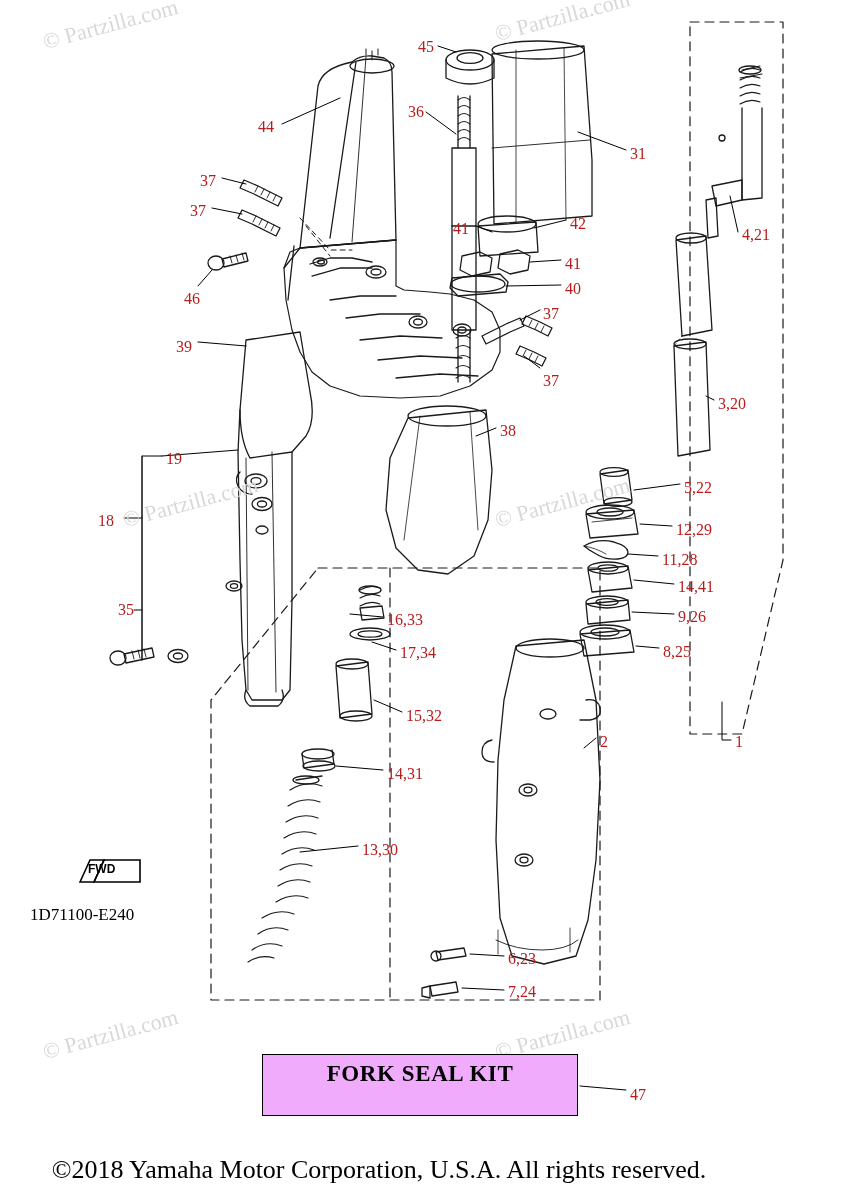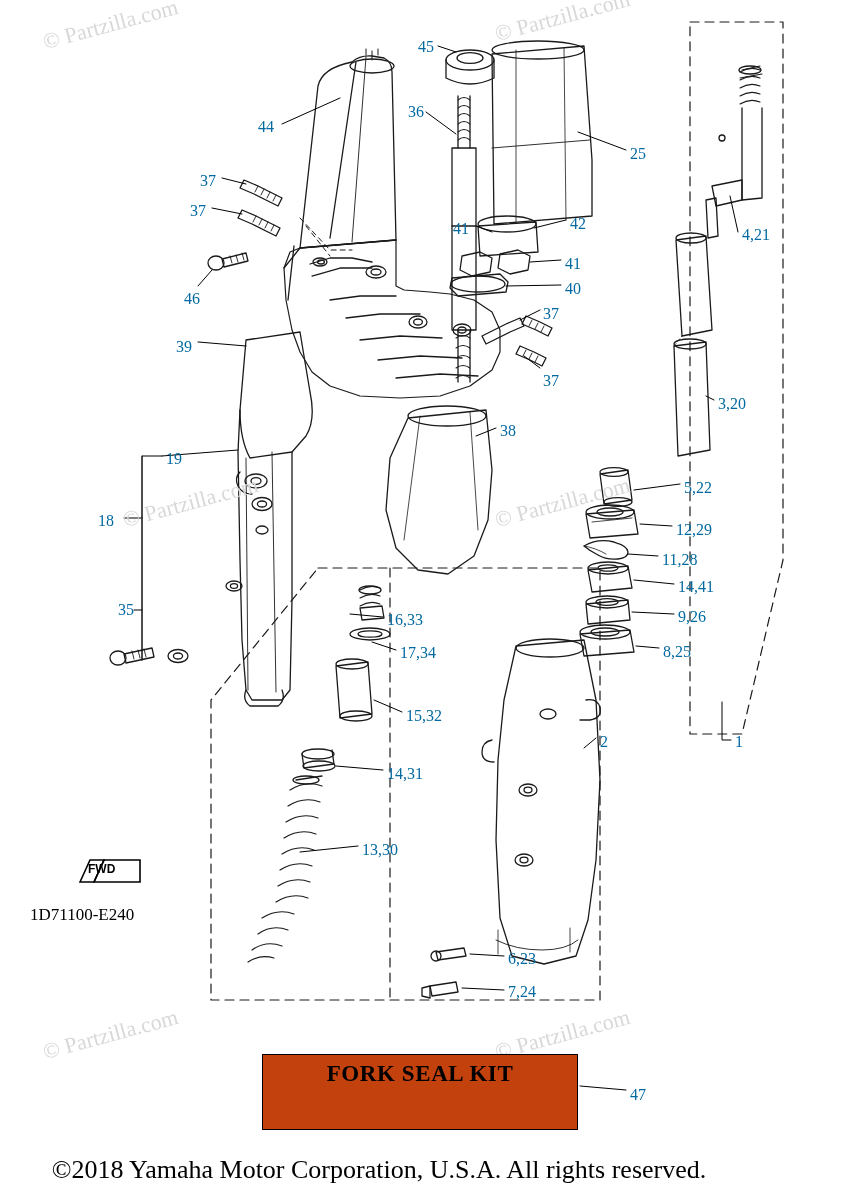--- a/index.html
+++ b/index.html
@@ -35,31 +35,31 @@
     white-space: nowrap;
     transform: rotate(-15deg);
     transform-origin: left top;
     user-select: none;
     pointer-events: none;
   }
   .callout {
     position: absolute;
     font-family: "Liberation Serif", serif;
     font-size: 16px;
-    color: #0369a1;
+    color: #b91c1c;
     white-space: nowrap;
   }
   #kit-box {
     position: absolute;
     left: 262px;
     top: 1054px;
     width: 316px;
-    height: 76px;
+    height: 62px;
     border: 1.6px solid #000;
-    background: #c2410c;
+    background: #f0abfc;
     text-align: center;
     box-sizing: border-box;
   }
   #kit-title {
     font-size: 23px;
     font-weight: bold;
     letter-spacing: 0.6px;
     margin-top: 6px;
     font-family: "Liberation Serif", serif;
   }
@@ -371,21 +371,21 @@
     <path d="M 20 30 L 30 8 L 66 8 L 66 30 Z" fill="none" stroke="#000" stroke-width="1.6"></path>
   </svg>
   <div id="fwd-text">FWD</div>
 
   <div id="diagram-code">1D71100-E240</div>
 
   <div id="callouts">
       <div class="callout" style="left: 418px; top: 38px;">45</div>
       <div class="callout" style="left: 258px; top: 118px;">44</div>
       <div class="callout" style="left: 408px; top: 103px;">36</div>
-      <div class="callout" style="left: 630px; top: 145px;">25</div>
+      <div class="callout" style="left: 630px; top: 145px;">31</div>
       <div class="callout" style="left: 200px; top: 172px;">37</div>
       <div class="callout" style="left: 190px; top: 202px;">37</div>
       <div class="callout" style="left: 570px; top: 215px;">42</div>
       <div class="callout" style="left: 453px; top: 220px;">41</div>
       <div class="callout" style="left: 565px; top: 255px;">41</div>
       <div class="callout" style="left: 565px; top: 280px;">40</div>
       <div class="callout" style="left: 184px; top: 290px;">46</div>
       <div class="callout" style="left: 742px; top: 226px;">4,21</div>
       <div class="callout" style="left: 543px; top: 305px;">37</div>
       <div class="callout" style="left: 176px; top: 338px;">39</div>

